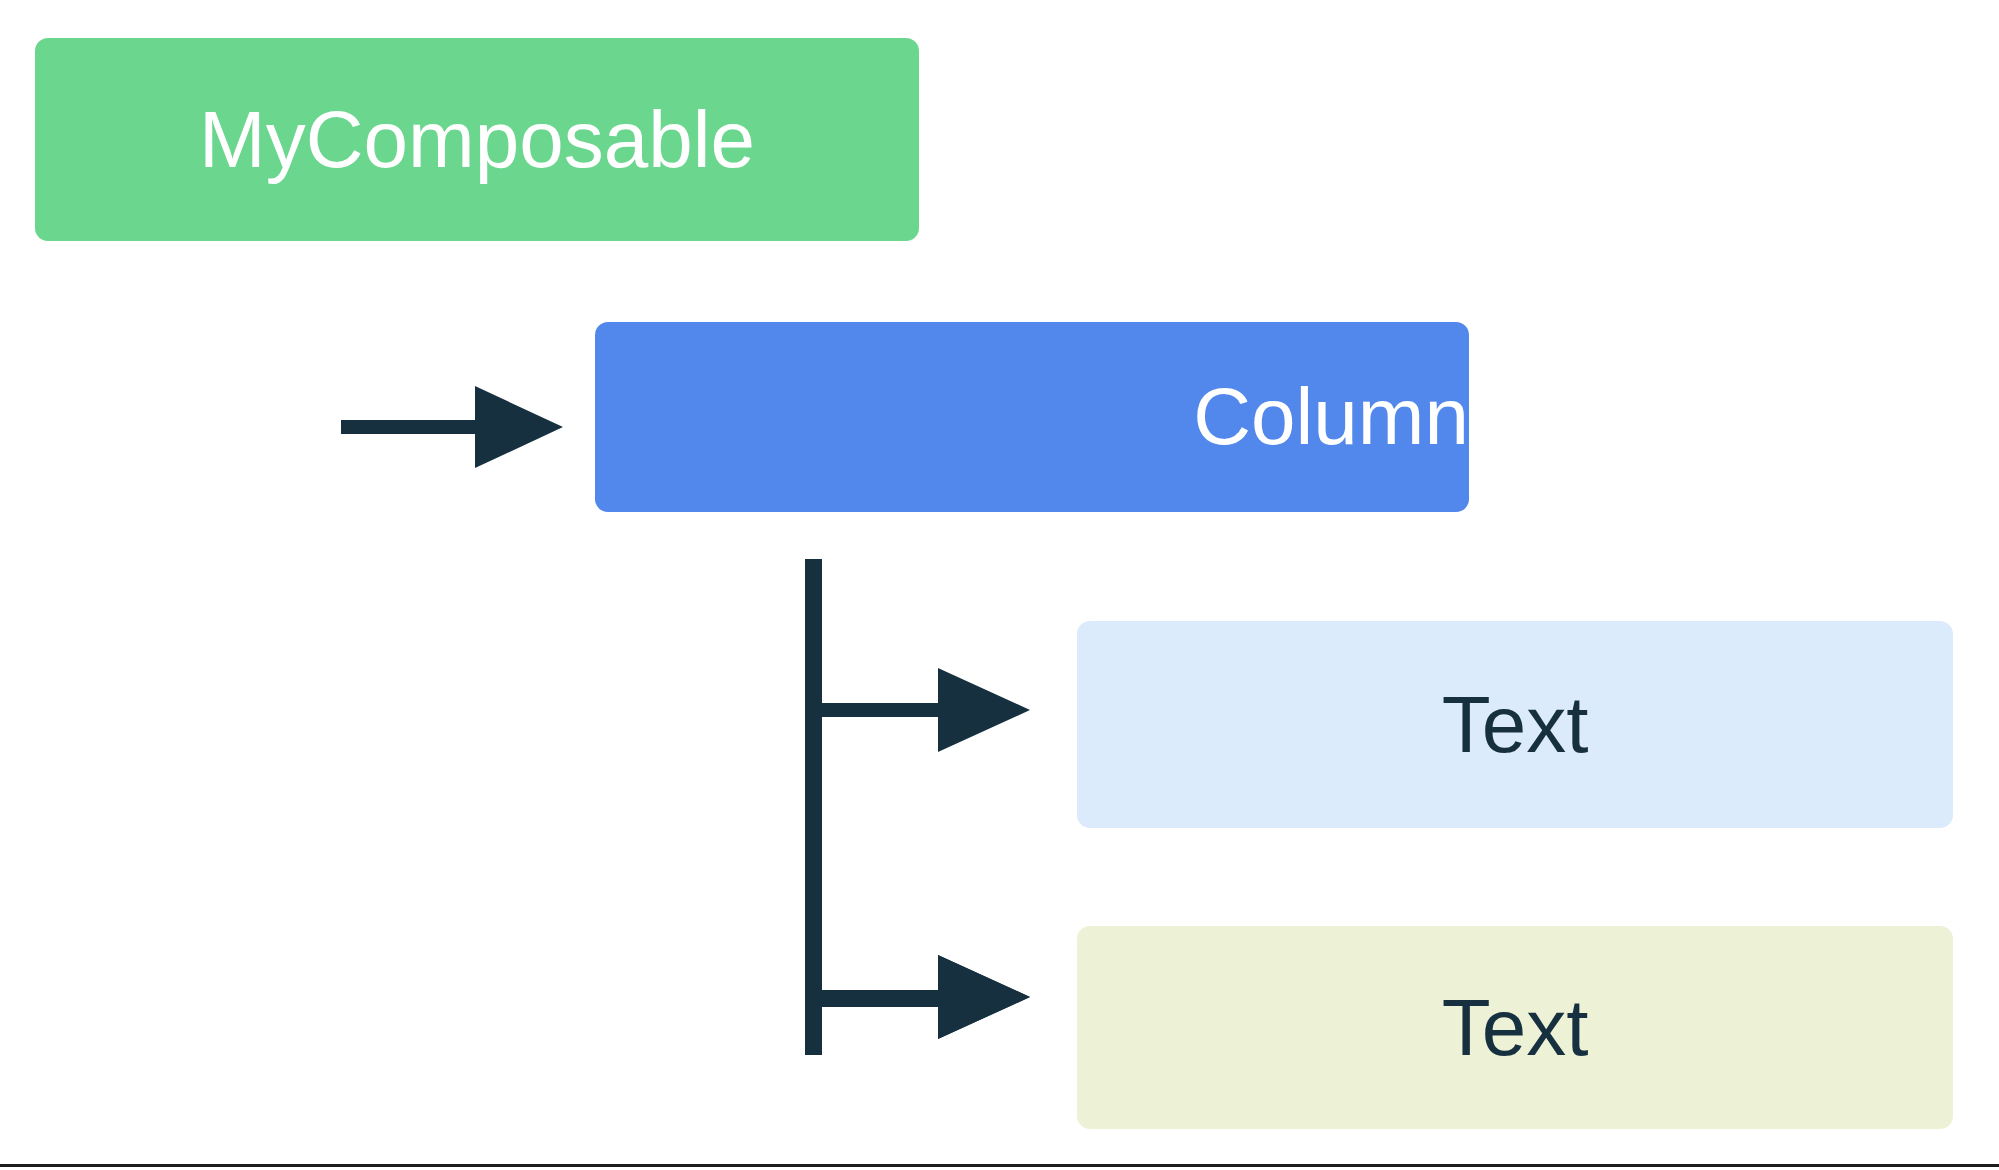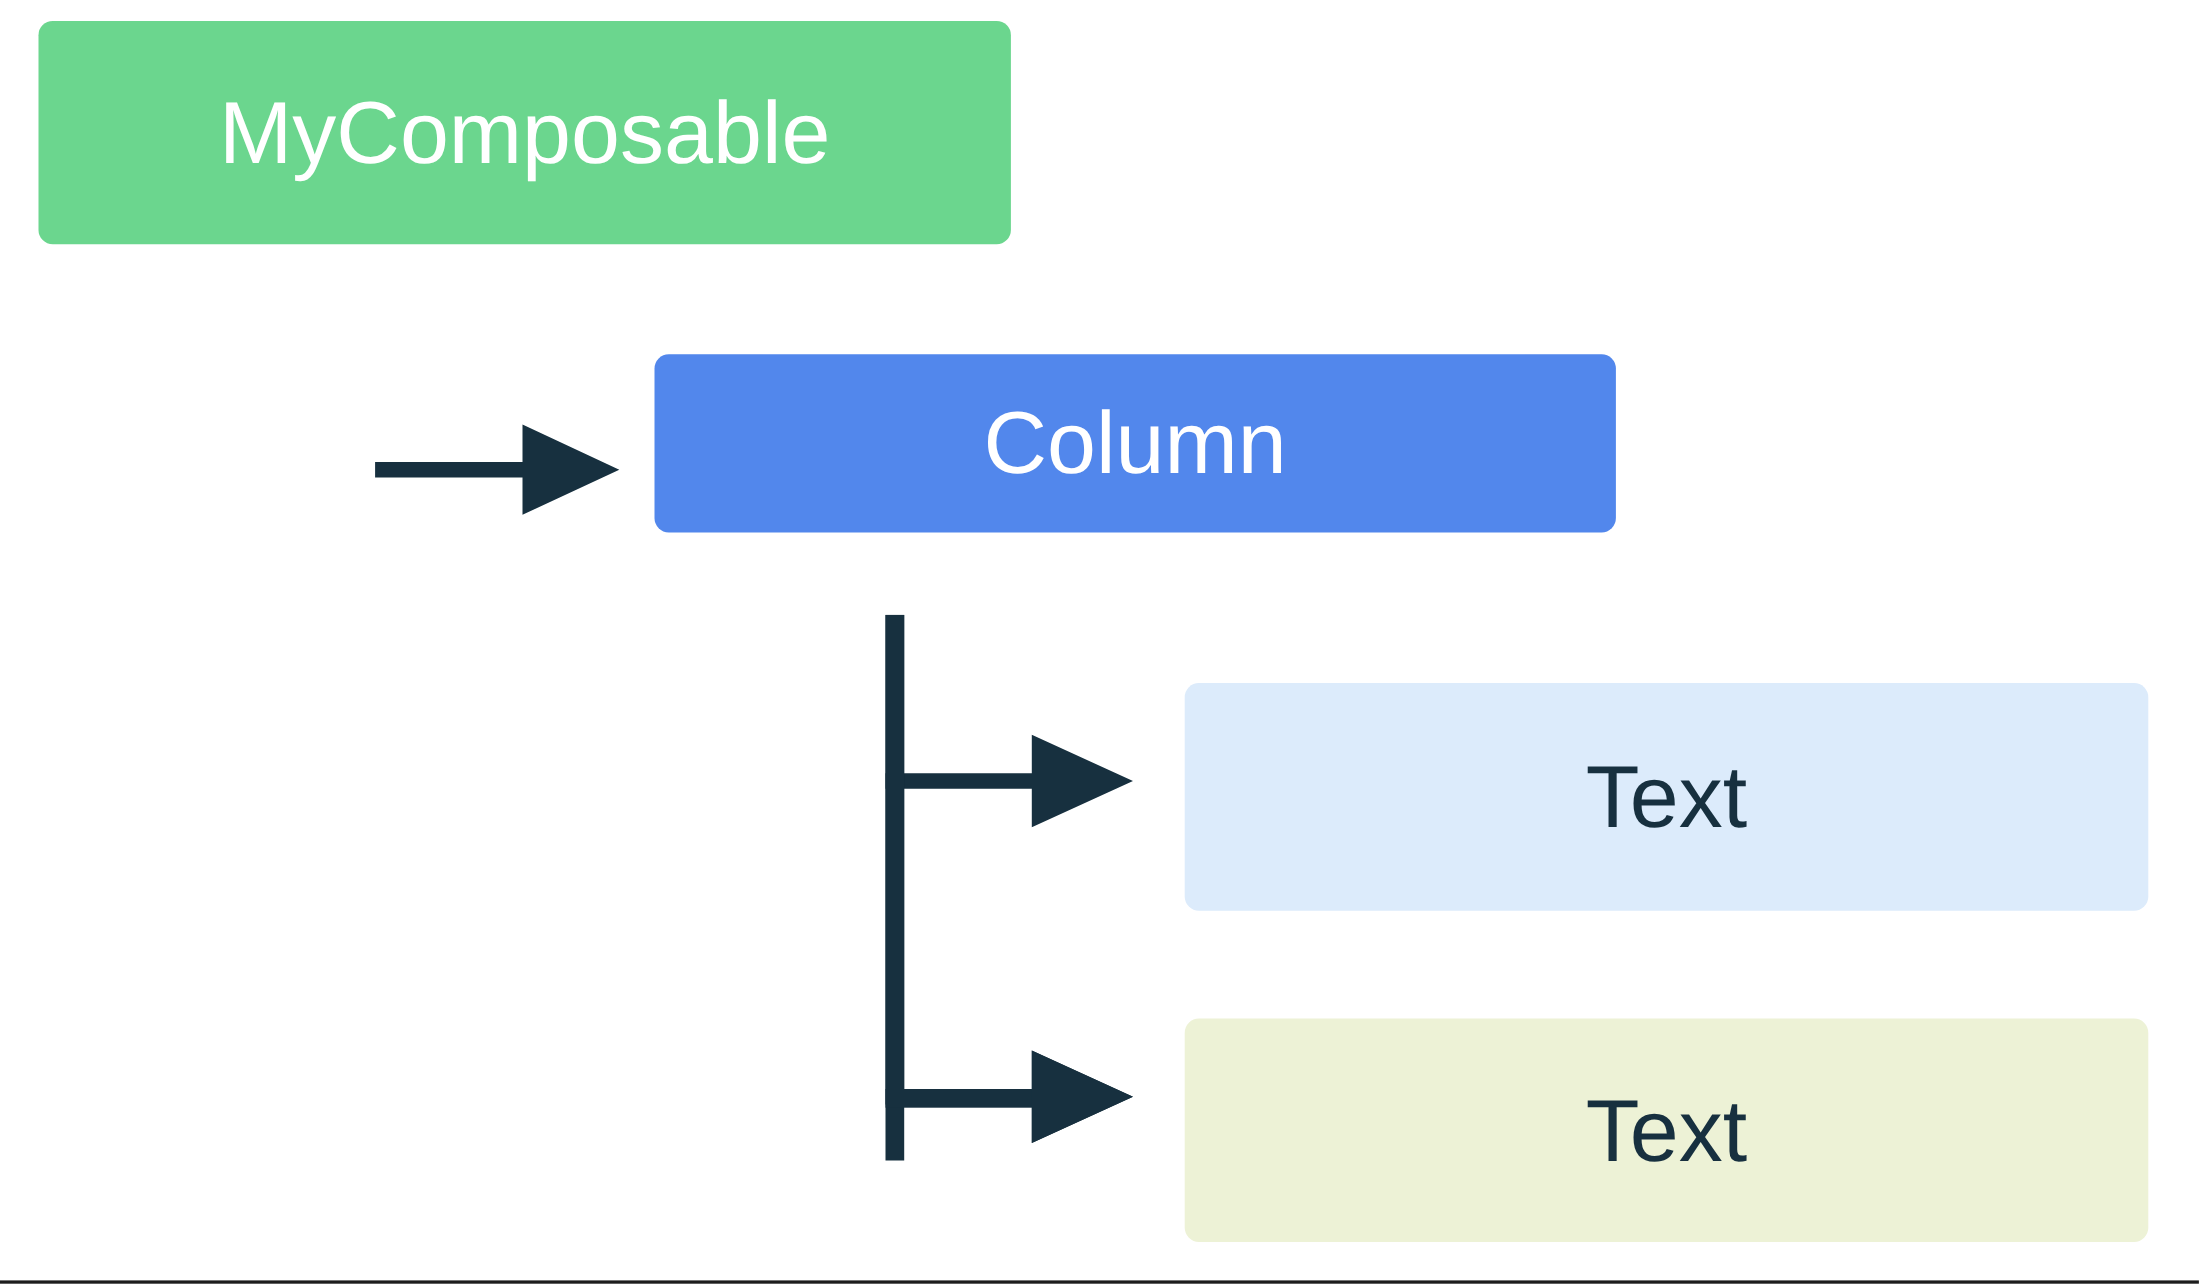--- a/index.html
+++ b/index.html
@@ -27,37 +27,38 @@
   .node-label {
     font-family: "Liberation Sans", sans-serif;
     font-weight: 400;
     line-height: 1;
     white-space: nowrap;
   }
 
   
   #node-root {
     left: 35px;
-    top: 19px;
+    top: 38px;
     width: 884px;
     height: 203px;
     background: #6BD68E;
   }
   #node-root .node-label {
     color: #FFFFFF;
     font-size: 80px;
   }
 
   
   #node-column {
     left: 595px;
     top: 322px;
     width: 874px;
-    height: 162px;
+    height: 190px;
     background: #5287EC;
+    justify-content: flex-end;
   }
   #node-column .node-label {
     color: #FFFFFF;
     font-size: 80px;
   }
 
   
   #node-text-1 {
     left: 1077px;
     top: 621px;

